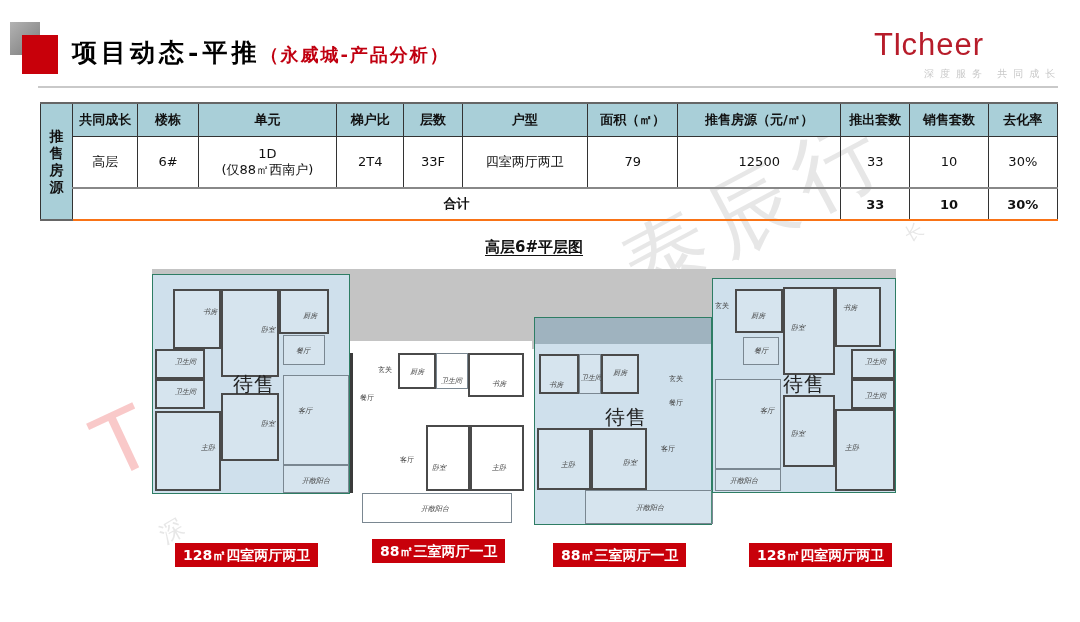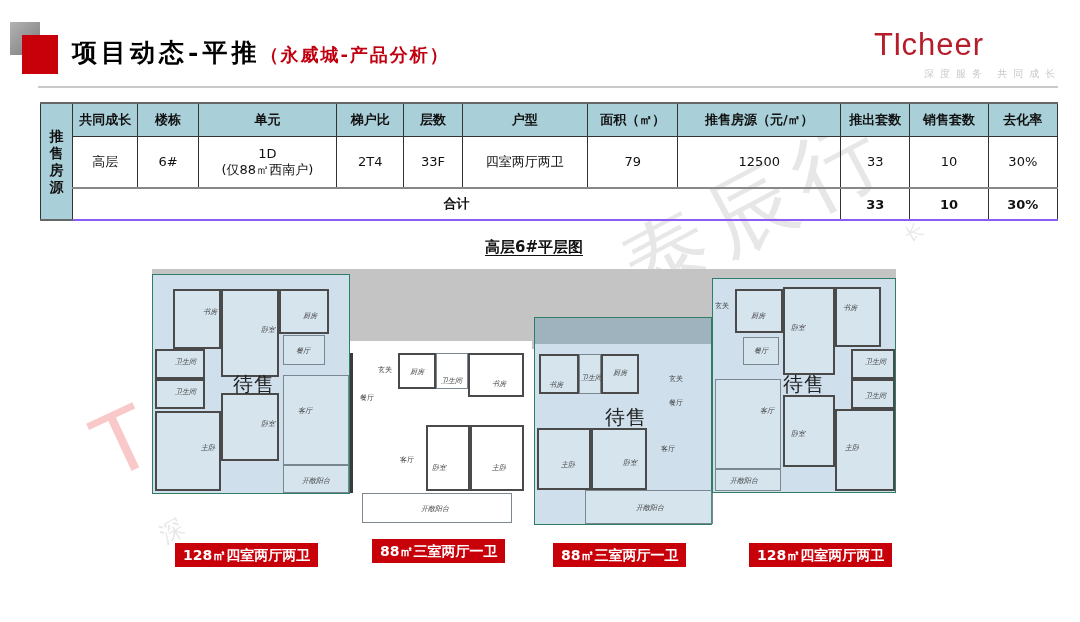--- a/index.html
+++ b/index.html
@@ -18,21 +18,21 @@
   .slogan { position: absolute; left: 924px; top: 67px; font-family: "DejaVu Serif", serif; font-size: 10px; letter-spacing: 6px; color: #c9c9c9; }
 
   
   .tbl { position: absolute; left: 40px; top: 102px; width: 1018px; border-collapse: collapse; font-size: 13px; }
   .tbl td, .tbl th { border: 1px solid #333; text-align: center; vertical-align: middle; }
   .tbl th { background: #a9cfd8; font-weight: bold; height: 33px; font-size: 13px; }
   .tbl .side { background: #a9cfd8; width: 32px; font-weight: bold; font-size: 14px; line-height: 17px; border-top: 2px solid #666; border-bottom: 2px solid #666; }
   .tbl tr.r1 td { height: 52px; }
   .tbl tr.r2 td { height: 32px; font-weight: bold; }
   .tbl tr.hd th { border-top: 2px solid #666; }
-  .tbl tr.r2 td { border-bottom: 2px solid #8b5cf6; border-top: 2px solid #888; }
+  .tbl tr.r2 td { border-bottom: 2px solid #f97316; border-top: 2px solid #888; }
   .unit2 { display:block; line-height: 16px; }
 
   
   .wm { position: absolute; color: rgba(120,120,120,0.18); font-family: "DejaVu Sans", sans-serif; pointer-events: none; }
   .wm-big { left: 612px; top: 150px; font-size: 86px; transform: rotate(-28deg); letter-spacing: 10px; }
   .wm-T { position: absolute; left: 95px; top: 390px; font-size: 90px; color: rgba(235,60,60,0.28); transform: rotate(-25deg); font-family: "Liberation Sans", sans-serif; }
   .wm-small { font-size: 24px; }
 
   
   .plan-title { position: absolute; left: 485px; top: 238px; font-weight: bold; font-size: 15px; text-decoration: underline; text-underline-offset: 3px; }

